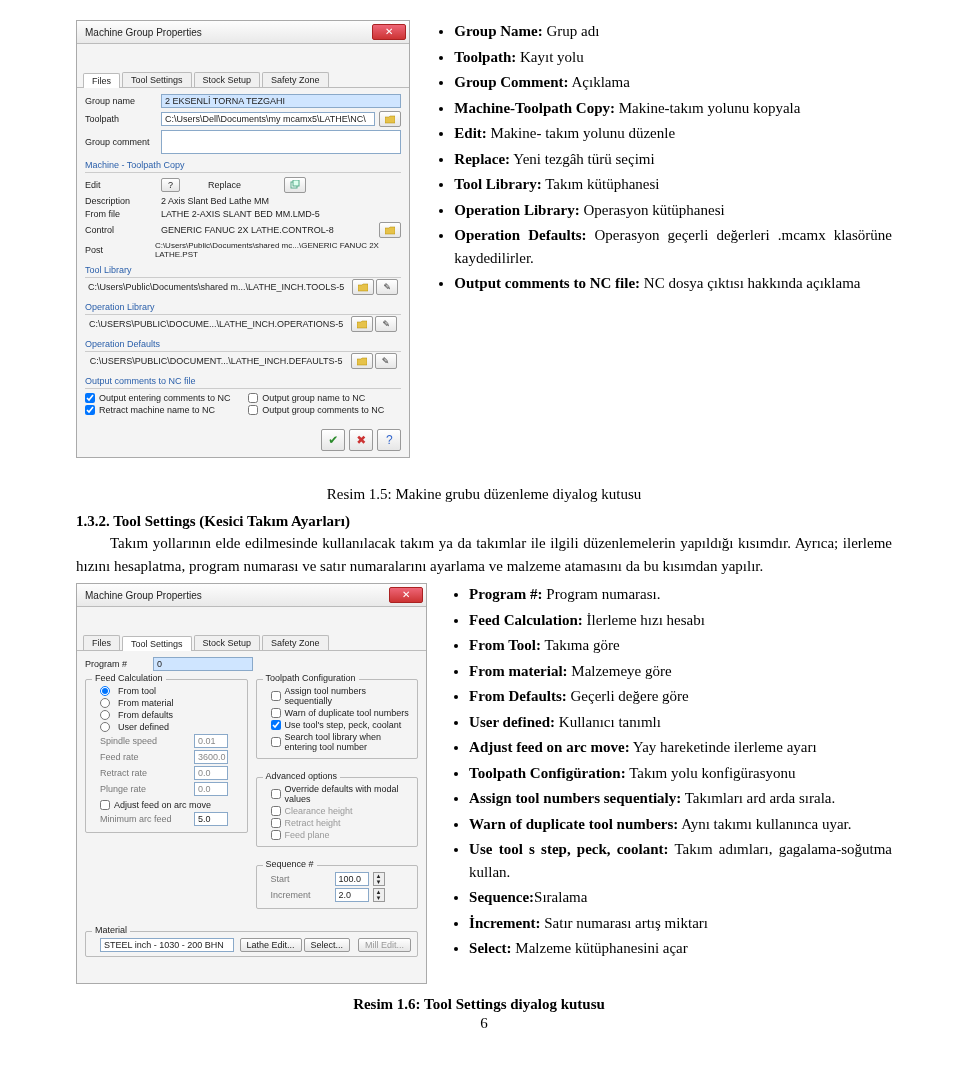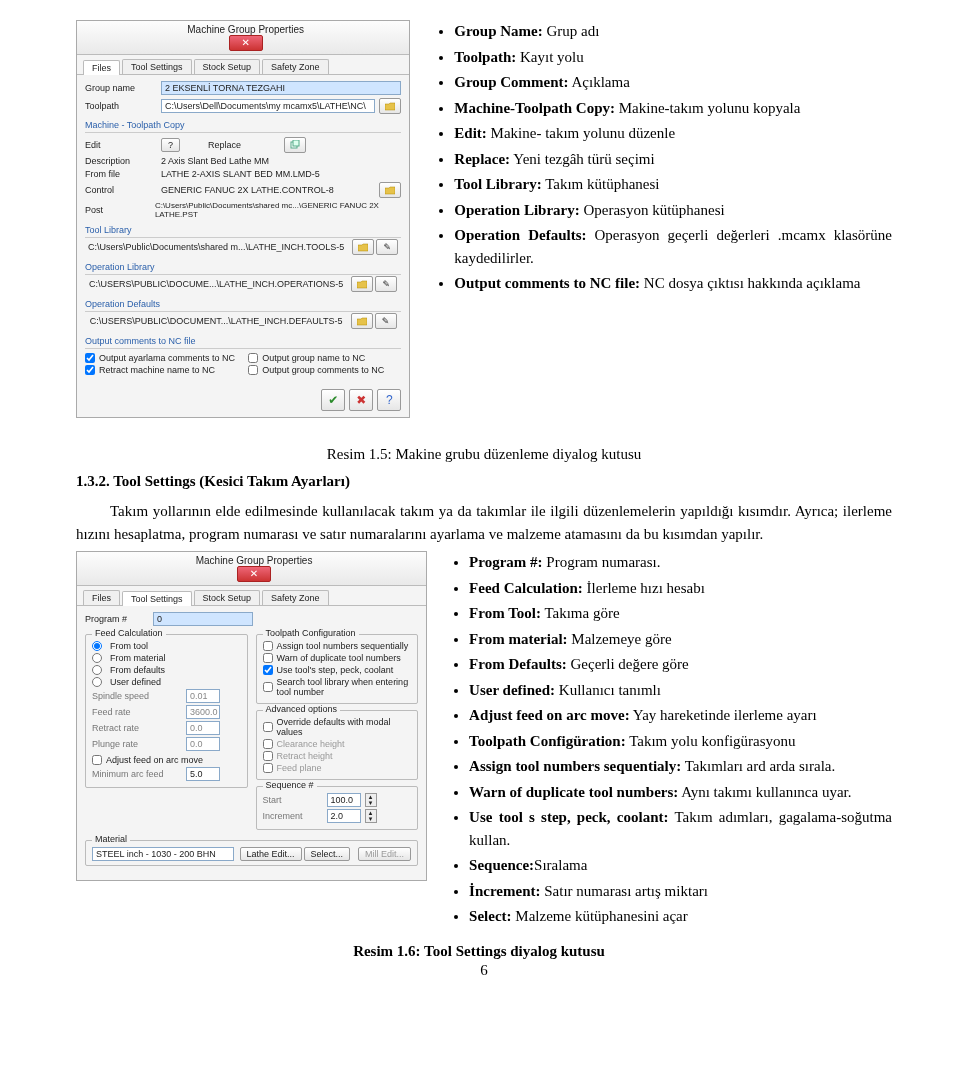--- a/index.html
+++ b/index.html
@@ -23,35 +23,35 @@
     display: flex; flex-direction: column;
   }
   .dlg1 { width: 378px; }
   .dlg2 { width: 372px; }
   .titlebar {
     display: flex; justify-content: space-between; align-items: center;
     padding: 3px 3px 3px 8px;
     background: linear-gradient(#fdfdfd,#e9e9e9);
     border-bottom: 1px solid #bbb;
     font-size: 10px;
-    flex-direction: column;
   }
   .closebtn {
     width: 34px; height: 16px;
     background: linear-gradient(#e67,#c33);
     border: 1px solid #a22; border-radius: 2px;
     color: #fff; font-size: 10px; line-height: 14px; text-align: center;
   }
   .tabs { display: flex; gap: 2px; padding: 4px 6px 0 6px; border-bottom: 1px solid #bbb; background:#f4f4f4; }
   .tab {
     padding: 2px 8px;
     border: 1px solid #bbb; border-bottom: none;
     background: #f0f0f0;
     border-radius: 2px 2px 0 0;
     font-size: 9px;
+    margin-top: 24px;
   }
   .tab.active { background: #fff; position: relative; top: 1px; }
   .pane { padding: 6px 8px 8px 8px; background: #f4f4f4; font-size: 9px; }
   .frow { display: flex; align-items: center; gap: 4px; margin-bottom: 3px; }
   .lbl { width: 72px; color: #222; }
   .lbl-s { width: 64px; color:#222;}
   .inp {
     background: #fff; border: 1px solid #8aa9c9;
     font-size: 9px; padding: 1px 3px; min-height: 14px;
   }
@@ -62,42 +62,42 @@
     border-radius:2px; padding:1px 6px; font-size:9px; min-width:14px; text-align:center;
   }
   .btn-icon {
     width: 22px; height: 16px; border:1px solid #999; border-radius:2px;
     background:linear-gradient(#fff,#e6e6e6);
     display:flex;align-items:center;justify-content:center;
   }
   .btn-icon svg{width:10px;height:10px;}
   .grp {
     border: 1px solid #bbb; border-radius: 2px;
-    padding: 6px 6px 4px 6px; margin-bottom: 6px;
+    padding: 6px 6px 4px 14px; margin-bottom: 18px;
     position: relative;
   }
   .grp > .glabel {
     position:absolute; top:-7px; left:6px; background:#f4f4f4; padding:0 3px; font-size:9px;
   }
   .sec-hdr { color:#2a5faa; font-size:9px; margin: 6px 0 2px 0; }
   .path { font-size:9px; color:#222; padding:1px 2px; margin-bottom:3px; display:flex; align-items:center; justify-content:center; gap:8px;}
   .chk { display:flex; align-items:center; gap:4px; font-size:9px; margin-bottom:2px;}
   .chk input { width:10px;height:10px; }
   .rad input { width:10px;height:10px; margin-right:4px;}
   .dlg-foot { display:flex; justify-content:flex-end; gap:4px; padding:4px 8px 6px 8px; }
   .footbtn {
     width:24px;height:22px;border:1px solid #999;border-radius:2px;
     background:linear-gradient(#fff,#e6e6e6);
     display:flex;align-items:center;justify-content:center;font-size:12px;
   }
   ul.bulleted { list-style: disc; padding-left: 28px; }
   ul.bulleted li { margin-bottom: 3px; line-height: 1.5; text-align: justify; }
   .b { font-weight: bold; }
   .caption { text-align: center; margin: 22px 0 10px 0; font-size: 15px; }
-  .h-sec { font-weight: bold; font-size: 15px; margin-bottom: 10px; }
+  .h-sec { font-weight: bold; font-size: 15px; margin-bottom: 2px; }
   .para { text-align: justify; line-height: 1.5; margin: 0 0 6px 0; }
   .pagenum { text-align:center; font-size:15px; margin-top:2px;}
   .pane2cols{display:flex;gap:8px;}
   .col{flex:1;}
   .spin{display:flex;align-items:center;gap:4px;margin-bottom:2px;}
   .spin .lbl-s{width:90px;color:#777;}
   .spin .inp{width:34px;}
   .small-updown{width:12px;height:14px;border:1px solid #999;background:#eee;font-size:7px;text-align:center;line-height:6px;}
 </style>
 </head>
@@ -122,20 +122,24 @@
         <div class="inp hl" style="flex:1">2 EKSENLİ TORNA TEZGAHI</div>
       </div>
       <div class="frow">
         <span class="lbl">Toolpath</span>
         <div class="inp" style="flex:1">C:\Users\Dell\Documents\my mcamx5\LATHE\NC\</div>
         <div class="btn-icon">
             <svg viewBox="0 0 10 10">
               <path d="M0 3h4l1-1h5v7H0z" fill="#e6c24a" stroke="#b08b00" stroke-width="0.5"></path>
             </svg>
           </div>
+      </div>
+      <div class="frow">
+        <span class="lbl">Group comment</span>
+        <div class="inp" style="flex:1;height:24px"></div>
       </div>
       <div class="sec-hdr">Machine - Toolpath Copy</div>
       <div style="border-top:1px solid #ccc;padding-top:4px">
         <div class="frow">
           <span class="lbl">Edit</span>
           <div class="btn-s">?</div>
           <span style="width:20px"></span>
           <span class="lbl">Replace</span>
           <div class="btn-icon">
               <svg viewBox="0 0 10 10">
@@ -200,21 +204,21 @@
               </svg>
             </div>
             <div class="btn-icon">✎</div>
           </span>
       </div>
       <div class="sec-hdr">Output comments to NC file</div>
       <div style="display:flex;gap:10px;border-top:1px solid #ccc;padding-top:4px">
         <div style="flex:1">
           <label class="chk">
               <input type="checkbox" checked="" style="">
-              <span>Output ayarlama comments to NC</span>
+              <span>Output entering comments to NC</span>
             </label>
           <label class="chk">
               <input type="checkbox" checked="" style="">
               <span>Retract machine name to NC</span>
             </label>
         </div>
         <div style="flex:1">
           <label class="chk">
               <input type="checkbox" style="">
               <span>Output group name to NC</span>

